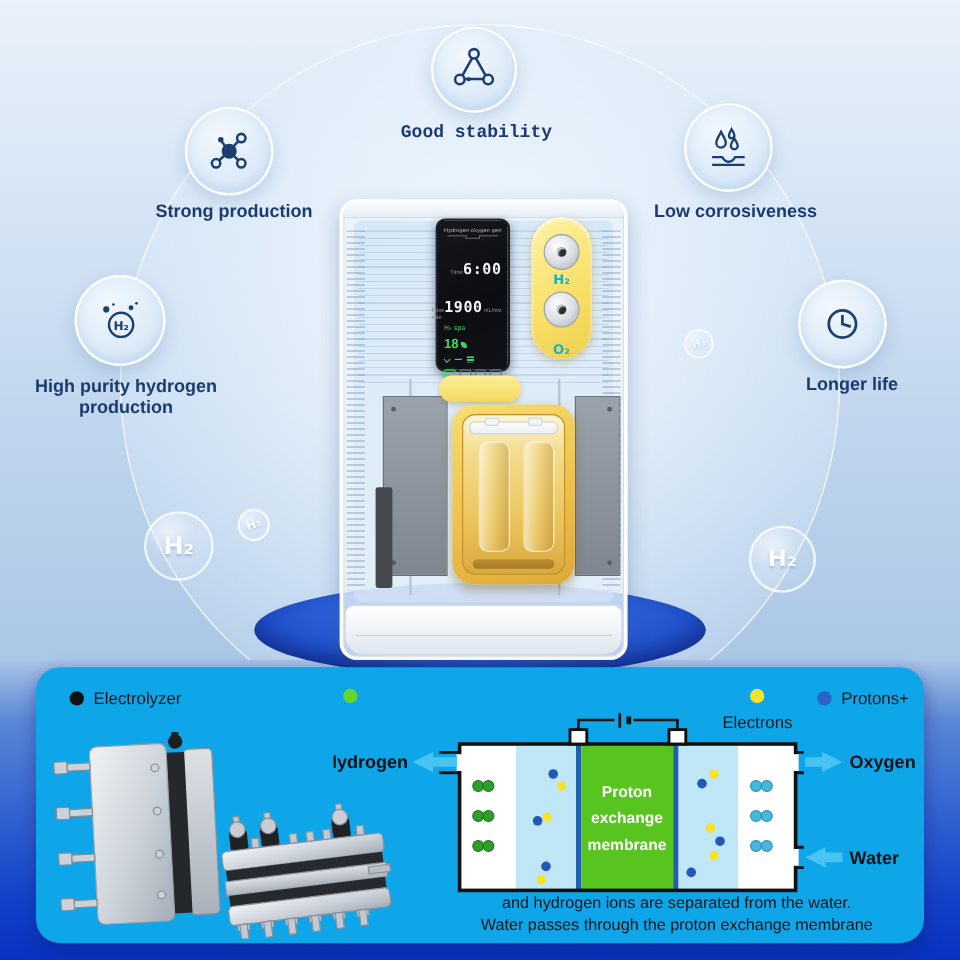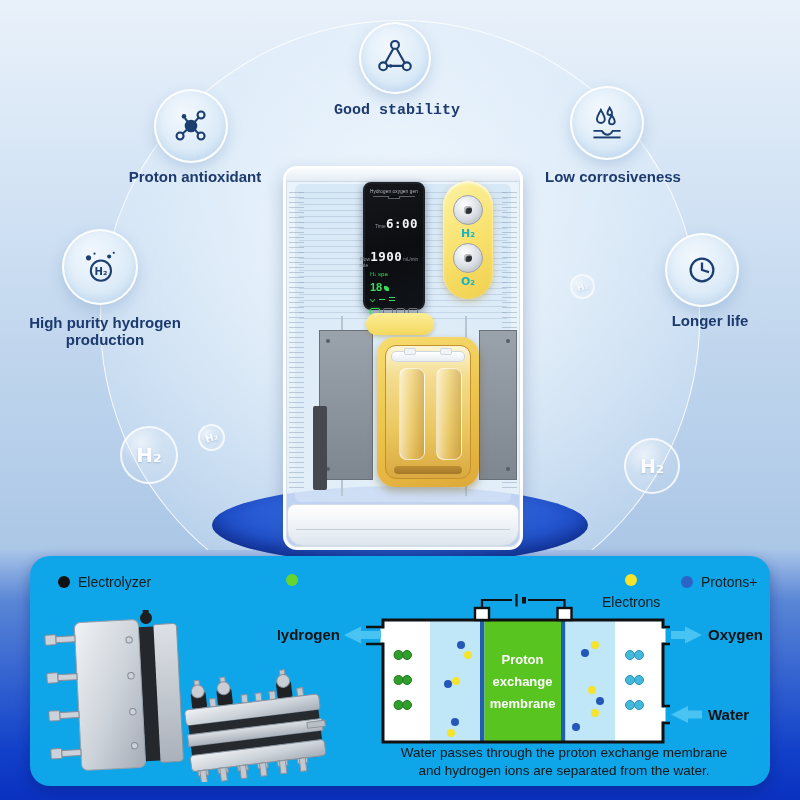--- a/index.html
+++ b/index.html
@@ -172,21 +172,21 @@
         <line x1="24" y1="24" x2="34" y2="34"></line>
         <line x1="24" y1="24" x2="17" y2="15"></line>
         <circle cx="24" cy="24" r="6" fill="#1c3e70"></circle>
         <circle cx="35.5" cy="11.5" r="4" fill="#e9f3fb"></circle>
         <circle cx="11.5" cy="35.5" r="4" fill="#e9f3fb"></circle>
         <circle cx="35.5" cy="35.5" r="4" fill="#e9f3fb"></circle>
         <circle cx="16" cy="13" r="2.6" fill="#1c3e70" stroke="none"></circle>
       </g>
     </svg>
   </div>
-  <div class="feature-label" style="left:95px;top:168px;width:200px;">Proton antioxidant</div>
+  <div class="feature-label" style="left:95px;top:168px;width:200px;">Strong production</div>
 
   <div class="feature-circle" style="left:570px;top:86px;width:74px;height:74px;">
     <svg class="ficon" width="42" height="42" viewBox="0 0 48 48">
       <g fill="none" stroke="#1c3e70" stroke-width="2.2">
         <path d="M17 9 C14.5 14 12.5 16.5 12.5 19.5 a4.5 4.5 0 0 0 9 0 C21.5 16.5 19.5 14 17 9 Z"></path>
         <path d="M27 6.5 C25.6 9.3 24.5 10.7 24.5 12.4 a2.6 2.6 0 0 0 5.2 0 C29.7 10.7 28.6 9.3 27 6.5 Z"></path>
         <path d="M29.5 15 C27.7 18.5 26.3 20.2 26.3 22.3 a3.3 3.3 0 0 0 6.6 0 C32.9 20.2 31.5 18.5 29.5 15 Z"></path>
         <path d="M8.5 33 H18 Q21 37.5 24.5 37.5 Q28 37.5 30.5 33 H39.5"></path>
         <line x1="8.5" y1="40.5" x2="39.5" y2="40.5"></line>
       </g>
@@ -278,21 +278,21 @@
         <span class="circbtn"></span>
         <span class="circbtn power"></span>
         <span class="circbtn"></span>
       </div>
     </div>
 
     <div class="ports">
       <div class="knob" style="top:14px;"></div>
       <div class="port-label sub" style="top:46px;">H₂</div>
       <div class="knob" style="top:62px;"></div>
-      <div class="port-label sub" style="top:94px;">O₂</div>
+      <div class="port-label sub" style="top:104px;">O₂</div>
     </div>
 
     <div class="ybar"></div>
 
     <div class="tank">
       <div class="tank-glass">
         <div class="tank-lid"></div>
         <div class="cyl c1"></div>
         <div class="cyl c2"></div>
         <div class="tank-base"></div>
@@ -489,18 +489,18 @@
       <polygon points="393,120.5 410,112 410,116.5 424,116.5 424,124.5 410,124.5 410,129" fill="#49c3f2"></polygon>
 
       <g font-family="Liberation Sans, sans-serif" font-size="15" font-weight="bold" fill="#111111">
         <text x="62" y="46" text-anchor="end">Hydrogen</text>
         <text x="430" y="46">Oxygen</text>
         <text x="430" y="126">Water</text>
       </g>
     </svg>
 
     <div class="caption">
+      <div>and hydrogen ions are separated from the water.</div>
       <div>Water passes through the proton exchange membrane</div>
-      <div>and hydrogen ions are separated from the water.</div>
     </div>
   </div>
 
 </div>
 
 </body></html>

